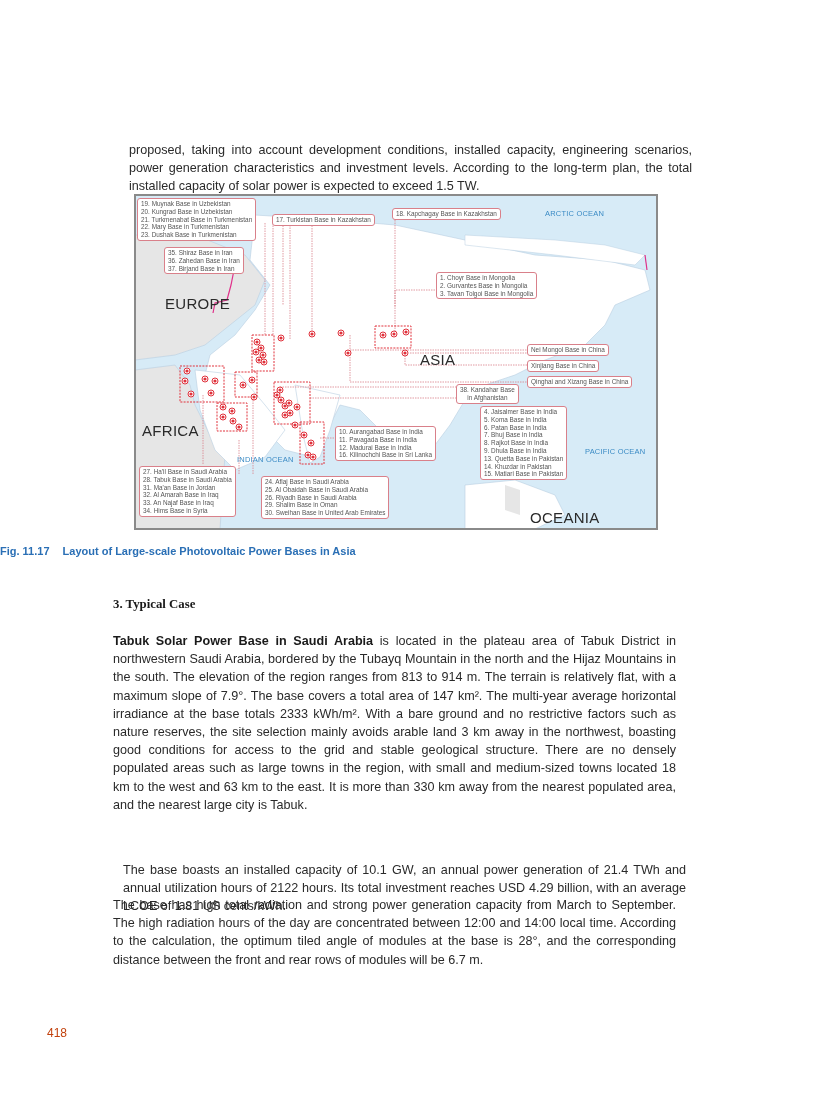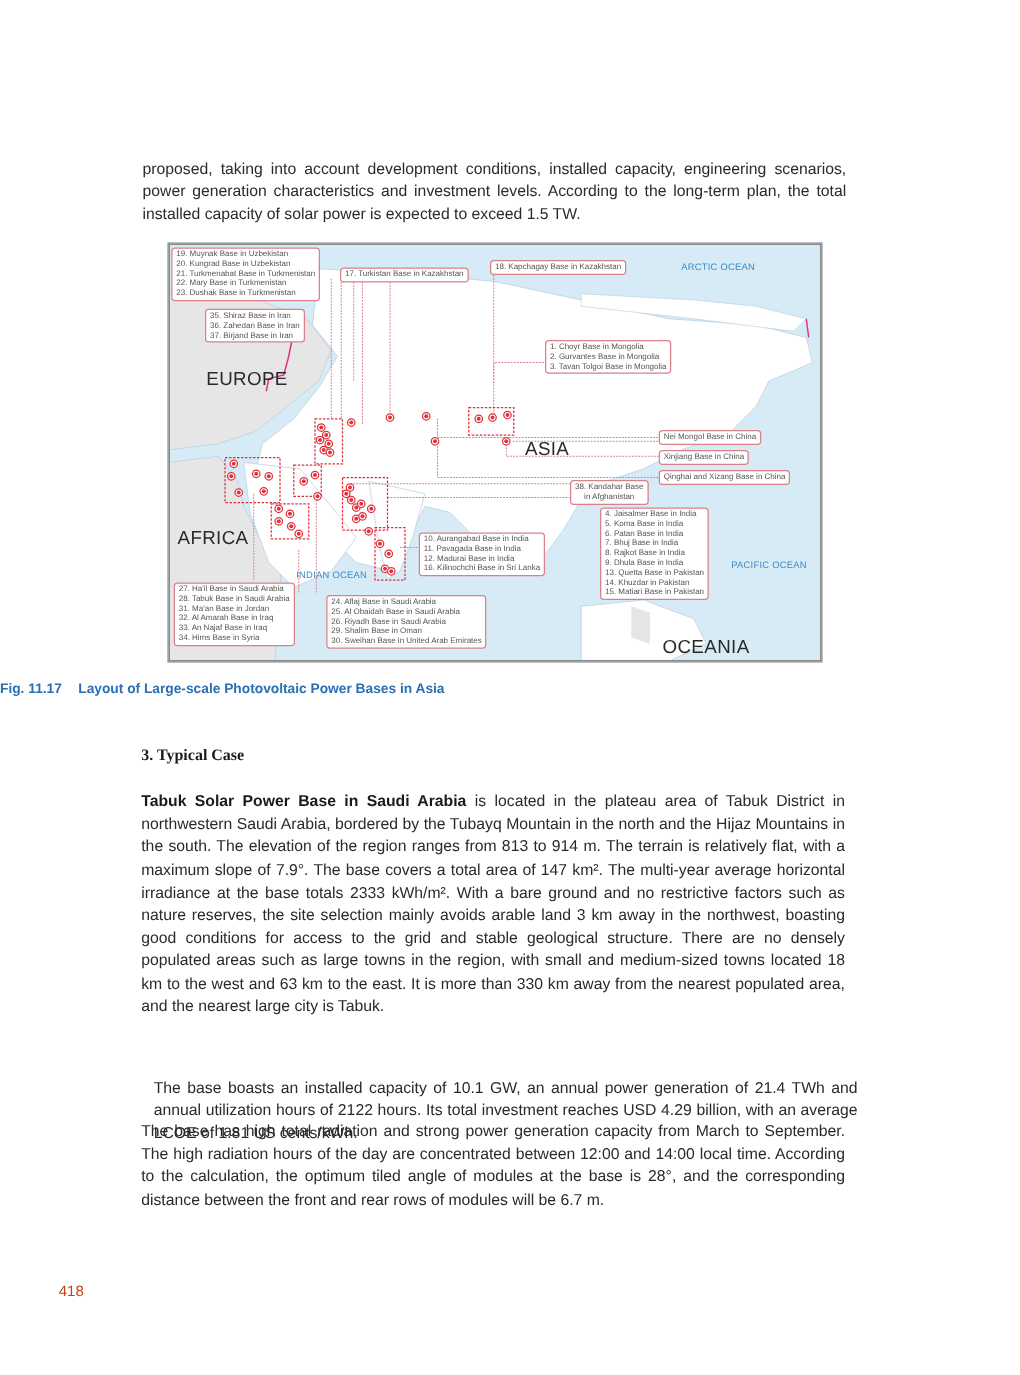--- a/index.html
+++ b/index.html
@@ -17,21 +17,21 @@
     #p-radiation { top:896px; }
     .page-num { position:absolute; left:47px; top:1026px; font-size:12px; color:#c2410c; }
     .lbl { position:absolute; background:#ffffff; border:1px solid #d9808a; border-radius:3px; font-size:6.4px; line-height:7.8px; color:#555; padding:1px 3px; white-space:nowrap; }
     .lbl div { white-space:nowrap; }
     .region { position:absolute; font-size:15px; color:#2a2a2a; letter-spacing:0.3px; }
     .ocean { position:absolute; font-family:Liberation Sans, sans-serif; font-size:7.5px; color:#3b8bc5; letter-spacing:0.2px; }
   </style>
 </head>
 <body>
 
-<p class="para" id="p-intro" style="margin:1px;">proposed, taking into account development conditions, installed capacity, engineering scenarios, power generation characteristics and investment levels. According to the long-term plan, the total installed capacity of solar power is expected to exceed 1.5 TW.</p>
+<p class="para" id="p-intro" style="margin:16px;">proposed, taking into account development conditions, installed capacity, engineering scenarios, power generation characteristics and investment levels. According to the long-term plan, the total installed capacity of solar power is expected to exceed 1.5 TW.</p>
 
 <div id="figure">
   <svg width="522" height="334" viewBox="0 0 522 334">
 
     <path d="M0,40 L60,40 L110,60 L130,85 L120,110 L95,130 L70,150 L40,160 L0,165 Z" fill="#e6e6e6" stroke="#b9cfe0" stroke-width="0.6"></path>
     <path d="M0,175 L40,170 L55,190 L60,210 L75,240 L90,260 L85,334 L0,334 Z" fill="#e6e6e6" stroke="#b9cfe0" stroke-width="0.6"></path>
 
     <path d="M120,20 L200,25 L260,30 L330,45 L400,60 L470,65 L510,75 L515,95 L480,110 L470,130 L450,150 L410,165 L380,180 L350,190 L330,205 L315,230 L300,250 L280,258 L260,250 L240,230 L225,215 L205,210 L190,240 L170,260 L150,255 L130,235 L105,215 L95,195 L70,180 L75,160 L100,140 L120,115 L135,90 L115,65 Z" fill="#ffffff" stroke="#b9cfe0" stroke-width="0.6"></path>
     <path d="M60,175 L105,180 L130,210 L150,235 L130,262 L100,275 L80,255 L65,215 Z" fill="#ffffff" stroke="#b9cfe0" stroke-width="0.6"></path>
     <path d="M160,190 L205,200 L195,235 L185,262 L175,268 L168,240 Z" fill="#ffffff" stroke="#b9cfe0" stroke-width="0.6"></path>

